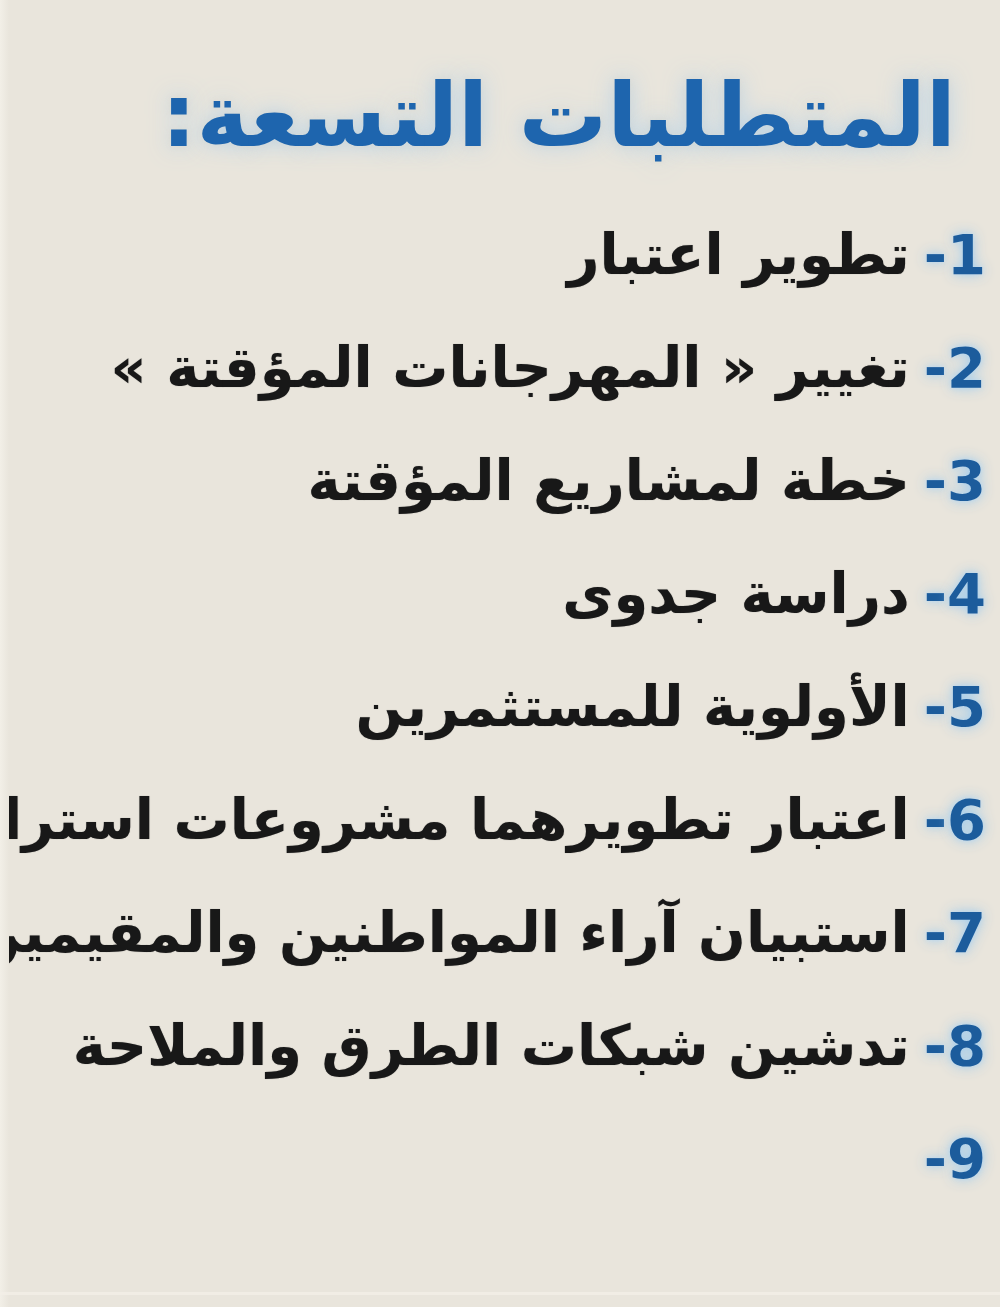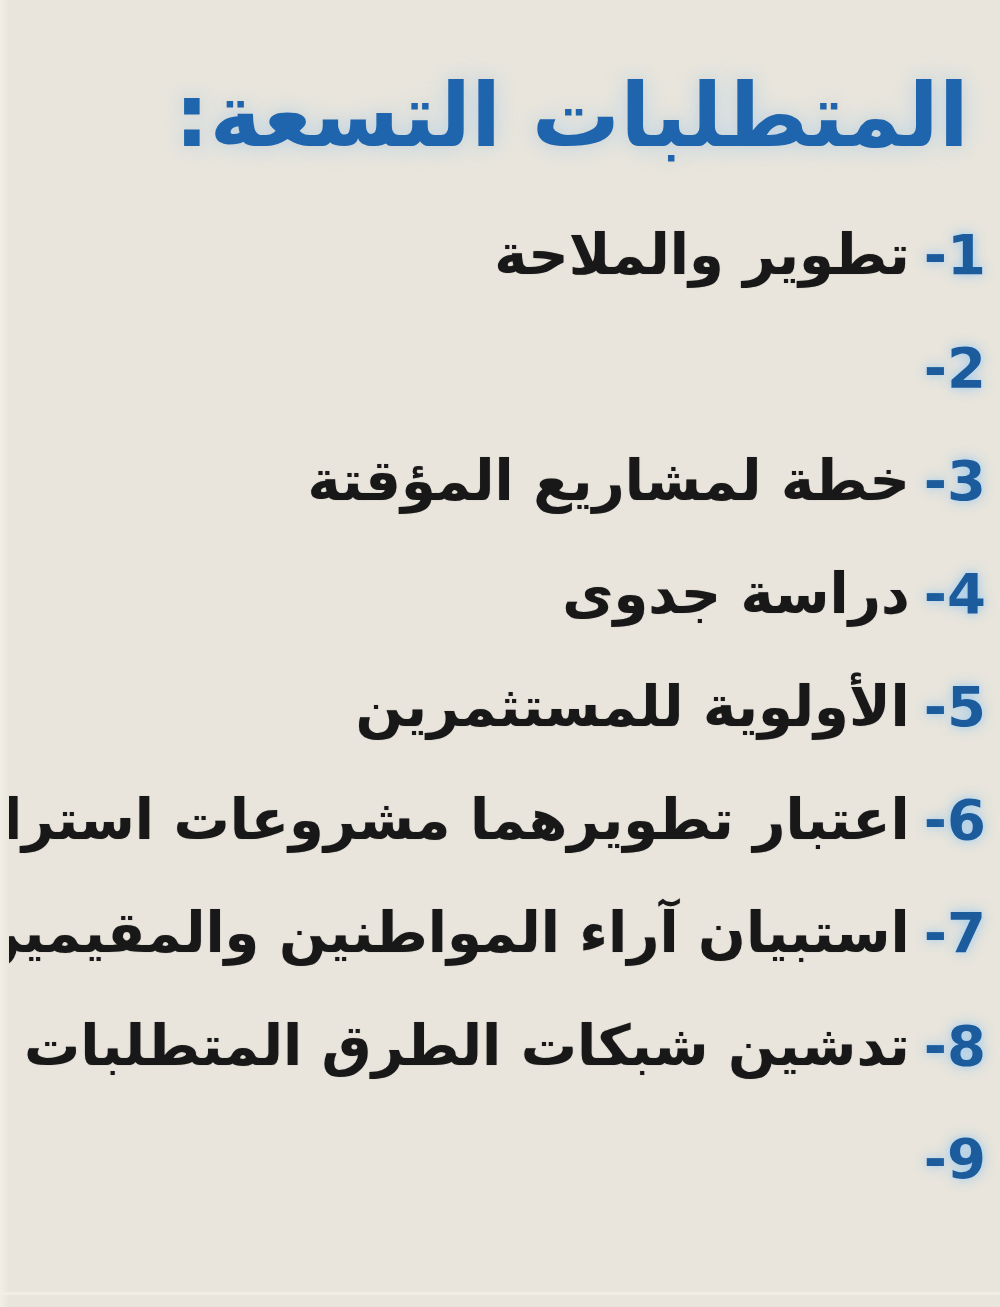--- a/index.html
+++ b/index.html
@@ -29,21 +29,21 @@
     background: linear-gradient(to right, var(--edge), var(--bg));
   }
   .edge-bottom {
     position: absolute;
     left: 0; bottom: 12px;
     width: 100%; height: 3px;
     background: var(--edge);
     opacity: .8;
   }
   .title {
-    padding: 48px 31px 0 0;
+    padding: 48px 44px 0 0;
     text-align: right;
     font-size: 88px;
     font-weight: bold;
     line-height: 1.55;
     color: var(--title_blue);
     white-space: nowrap;
     text-shadow: 0 0 22px rgba(168, 205, 238, 0.75),
                  0 0 6px rgba(233, 216, 190, 0.6);
   }
   .list {
@@ -76,24 +76,25 @@
 <body>
 
 <div class="page">
   <div class="edge-left"></div>
 
   <h1 class="title">المتطلبات التسعة:</h1>
 
   <div class="list">
     <div class="item">
       <span class="num">1-</span>
-      <span class="txt">تطوير والملاحة</span>
+      <span class="txt">تطوير اعتبار</span>
     </div>
     <div class="item">
       <span class="num">2-</span>
+      <span class="txt">تغيير « المهرجانات المؤقتة »</span>
     </div>
     <div class="item">
       <span class="num">3-</span>
       <span class="txt">خطة لمشاريع المؤقتة</span>
     </div>
     <div class="item">
       <span class="num">4-</span>
       <span class="txt">دراسة جدوى</span>
     </div>
     <div class="item">
@@ -103,21 +104,21 @@
     <div class="item">
       <span class="num">6-</span>
       <span class="txt">اعتبار تطويرهما مشروعات استراتيجية</span>
     </div>
     <div class="item">
       <span class="num">7-</span>
       <span class="txt">استبيان آراء المواطنين والمقيمين</span>
     </div>
     <div class="item">
       <span class="num">8-</span>
-      <span class="txt">تدشين شبكات الطرق المتطلبات</span>
+      <span class="txt">تدشين شبكات الطرق والملاحة</span>
     </div>
     <div class="item">
       <span class="num">9-</span>
     </div>
   </div>
 
   <div class="edge-bottom"></div>
 </div>
 
 </body></html>

